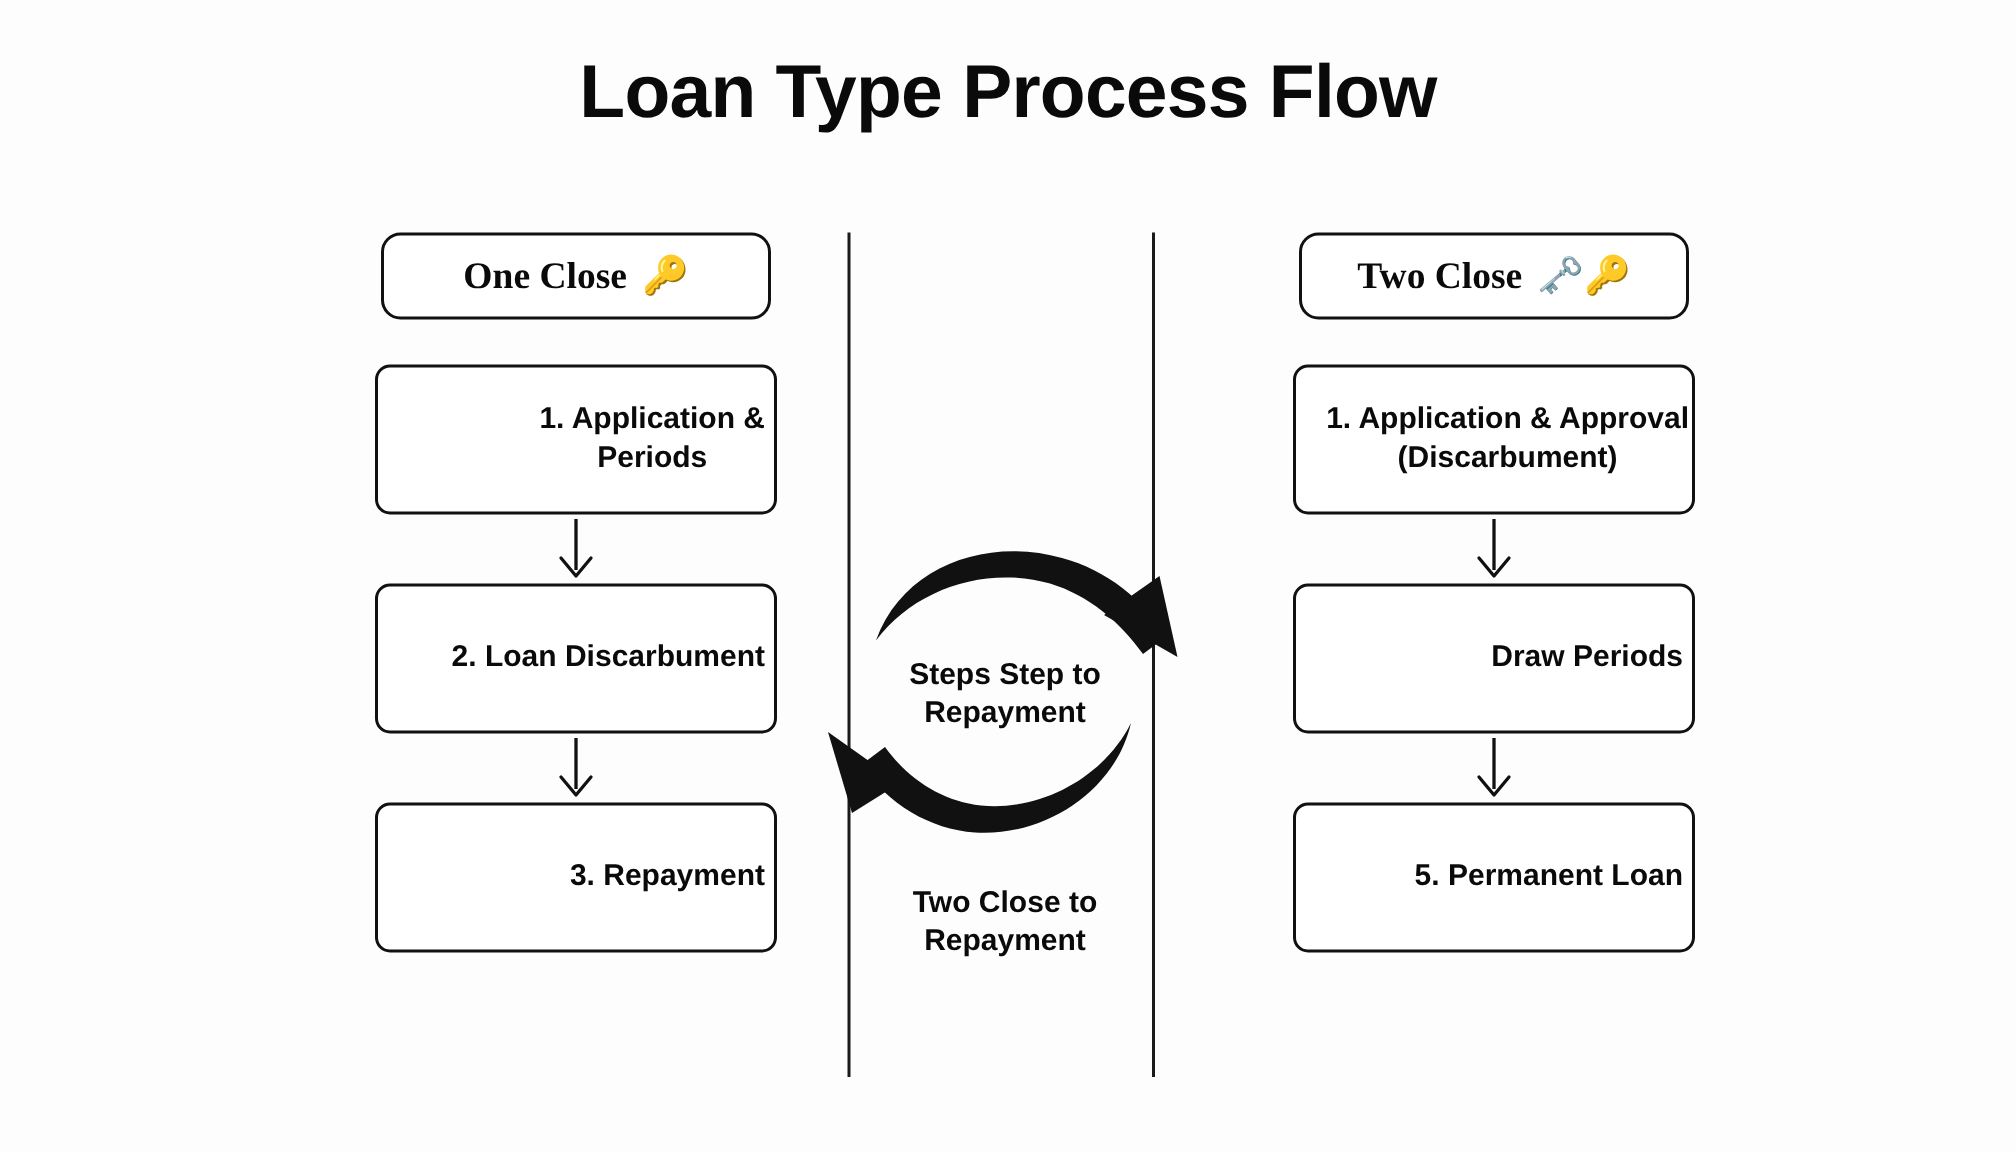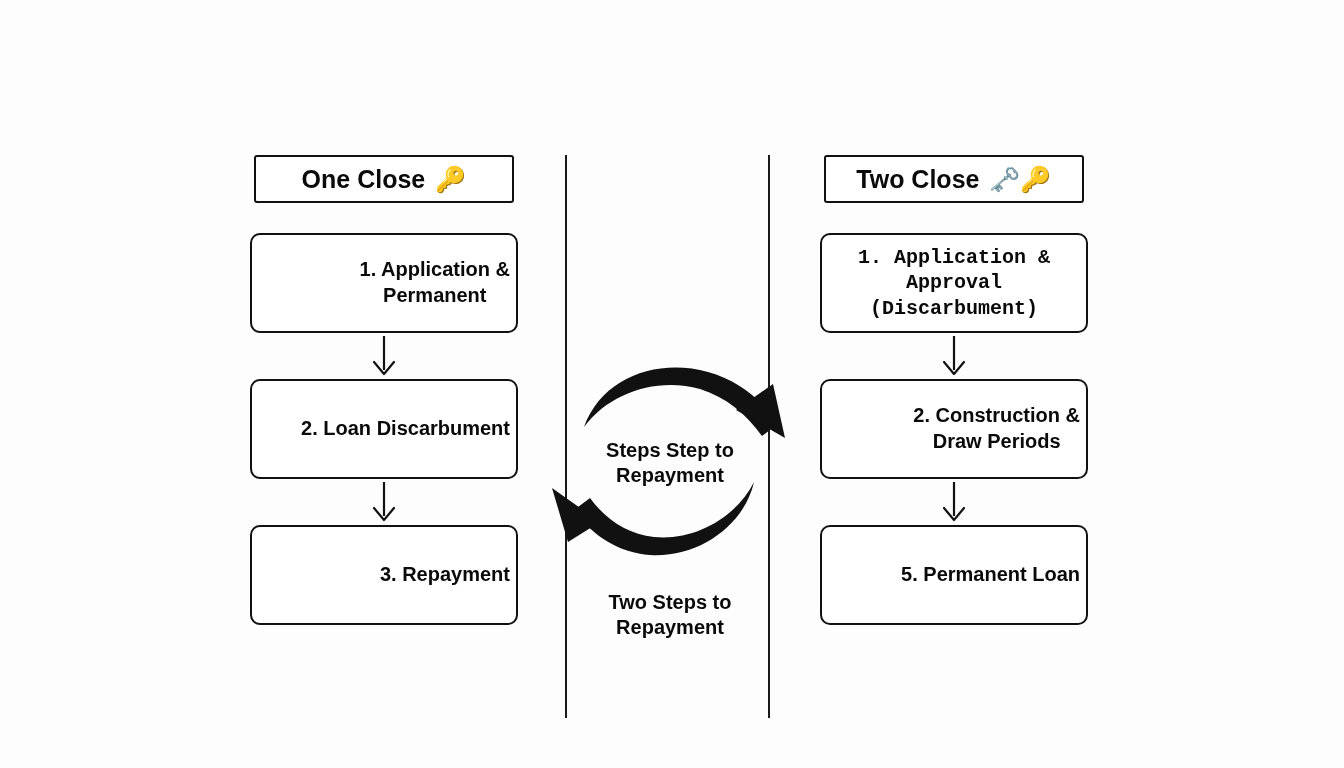--- a/index.html
+++ b/index.html
@@ -34,63 +34,64 @@
     color: #0a0a0a;
   }
 
   
   .column {
     position: absolute;
     top: 155px;
     width: 268px;
   }
   .column.left  { left: 250px; }
-  .column.right { left: 820px; }
+  .column.right { left: 862px; }
 
   
   .node {
     box-sizing: border-box;
     border: 2.5px solid #111111;
     border-radius: 10px;
     background: #ffffff;
     display: flex;
     align-items: center;
     justify-content: center;
     text-align: center;
     font-weight: bold;
     color: #0a0a0a;
   }
 
   .header-node {
-    height: 48px;
+    height: 58px;
     margin: 0 auto;
     width: 260px;
     font-size: 25px;
     gap: 10px;
-    border-radius: 3px;
+    border-radius: 13px;
+    font-family: Liberation Serif, serif;
   }
   .header-node .label { line-height: 1; }
   .header-node .emoji {
     font-size: 25px;
     line-height: 1;
     display: inline-block;
   }
 
   .step-node {
     height: 100px;
     width: 268px;
     font-size: 20px;
     line-height: 1.28;
     padding: 4px 6px;
     justify-content: flex-end;
   }
   .step-node .txt { display: block; }
 
   
-  .step-node.wide { padding-left: 2px; padding-right: 2px; font-family: Liberation Mono, monospace; }
+  .step-node.wide { padding-left: 2px; padding-right: 2px; }
 
   .gap-head { height: 30px; }
 
   
   .connector {
     height: 46px;
     display: flex;
     align-items: center;
     justify-content: center;
   }
@@ -127,34 +128,35 @@
     color: #0a0a0a;
   }
   .center-label.top    { top: 438px; }
   .center-label.bottom { top: 590px; }
 </style>
 </head>
 <body>
 
 <div id="canvas">
 
+  <div class="title">Loan Type Process Flow</div>
 
   <div class="column left">
 
     <div class="node header-node">
       <span class="label">One Close</span>
       <span class="emoji">🔑</span>
     </div>
 
     <div class="gap-head"></div>
 
     <div class="node step-node">
       <div>
         <span class="txt">1. Application &amp;</span>
-        <span class="txt">Permanent</span>
+        <span class="txt">Periods</span>
       </div>
     </div>
 
     <div class="connector">
       <svg width="30" height="44" viewBox="0 0 30 44" aria-hidden="true">
         <line x1="15" y1="2" x2="15" y2="36" stroke="#111111" stroke-width="2.2"></line>
         <path d="M5 28 L15 40 L25 28" fill="none" stroke="#111111" stroke-width="2.2" stroke-linecap="round" stroke-linejoin="round"></path>
       </svg>
     </div>
 
@@ -196,21 +198,20 @@
 
     <div class="connector">
       <svg width="30" height="44" viewBox="0 0 30 44" aria-hidden="true">
         <line x1="15" y1="2" x2="15" y2="36" stroke="#111111" stroke-width="2.2"></line>
         <path d="M5 28 L15 40 L25 28" fill="none" stroke="#111111" stroke-width="2.2" stroke-linecap="round" stroke-linejoin="round"></path>
       </svg>
     </div>
 
     <div class="node step-node">
       <div>
-        <span class="txt">2. Construction &amp;</span>
         <span class="txt">Draw Periods</span>
       </div>
     </div>
 
     <div class="connector">
       <svg width="30" height="44" viewBox="0 0 30 44" aria-hidden="true">
         <line x1="15" y1="2" x2="15" y2="36" stroke="#111111" stroke-width="2.2"></line>
         <path d="M5 28 L15 40 L25 28" fill="none" stroke="#111111" stroke-width="2.2" stroke-linecap="round" stroke-linejoin="round"></path>
       </svg>
     </div>
@@ -247,17 +248,17 @@
       <path d="M60 172 L12 138 L28 192 Z" fill="#111111"></path>
     </svg>
   </div>
 
   <div class="center-label top">
     <span>Steps Step to</span><br>
     <span>Repayment</span>
   </div>
 
   <div class="center-label bottom">
-    <span>Two Steps to</span><br>
+    <span>Two Close to</span><br>
     <span>Repayment</span>
   </div>
 
 </div>
 
 </body></html>

